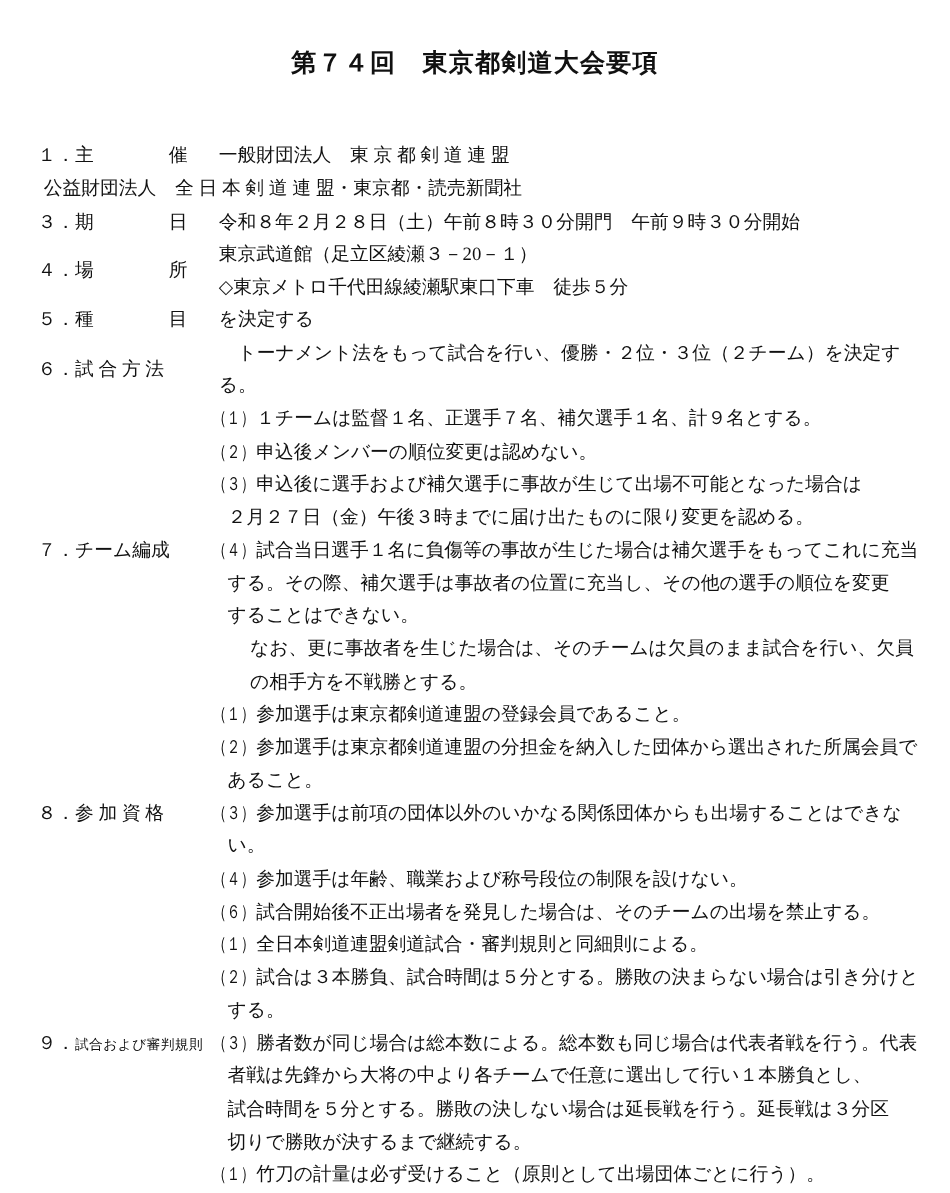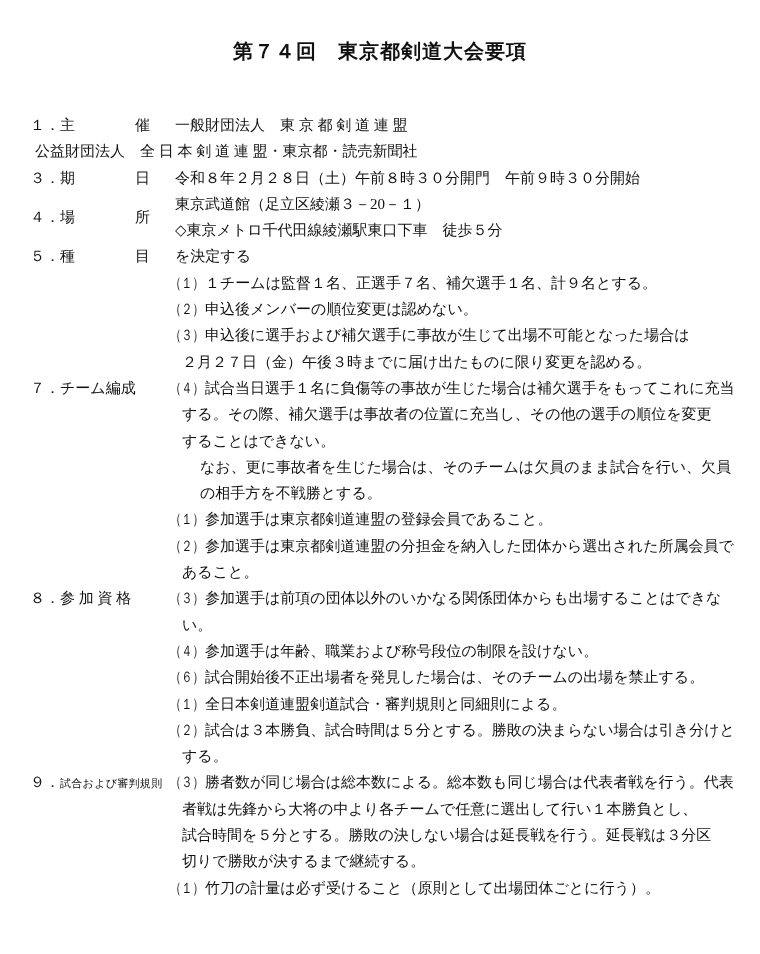--- a/index.html
+++ b/index.html
@@ -101,20 +101,26 @@
           <div class="plain">◇東京メトロ千代田線綾瀬駅東口下車　徒歩５分</div>
         </div>
       </div>
       <div class="item-row">
         <div class="label-cell"><span class="item-number">５．</span><span class="item-label">種　　　　目</span></div>
         <div class="content-cell">
           <div class="plain">を決定する</div>
         </div>
       </div>
       <div class="item-row">
+        <div class="label-cell"><span class="item-number">６．</span><span class="item-label">試 合 方 法</span></div>
+        <div class="content-cell">
+          <div class="plain">　トーナメント法をもって試合を行い、優勝・２位・３位（２チーム）を決定する。</div>
+        </div>
+      </div>
+      <div class="item-row">
         <div class="label-cell"><span class="item-number">７．</span><span class="item-label">チーム編成</span></div>
         <div class="content-cell">
           <div class="clause"><span class="marker">（１）</span>１チームは監督１名、正選手７名、補欠選手１名、計９名とする。</div>
           <div class="clause"><span class="marker">（２）</span>申込後メンバーの順位変更は認めない。</div>
           <div class="clause"><span class="marker">（３）</span>申込後に選手および補欠選手に事故が生じて出場不可能となった場合は<br>２月２７日（金）午後３時までに届け出たものに限り変更を認める。</div>
           <div class="clause"><span class="marker">（４）</span>試合当日選手１名に負傷等の事故が生じた場合は補欠選手をもってこれに充当<br>する。その際、補欠選手は事故者の位置に充当し、その他の選手の順位を変更<br>することはできない。</div>
           <div class="cont">なお、更に事故者を生じた場合は、そのチームは欠員のまま試合を行い、欠員<br>の相手方を不戦勝とする。</div>
         </div>
       </div>
       <div class="item-row">

